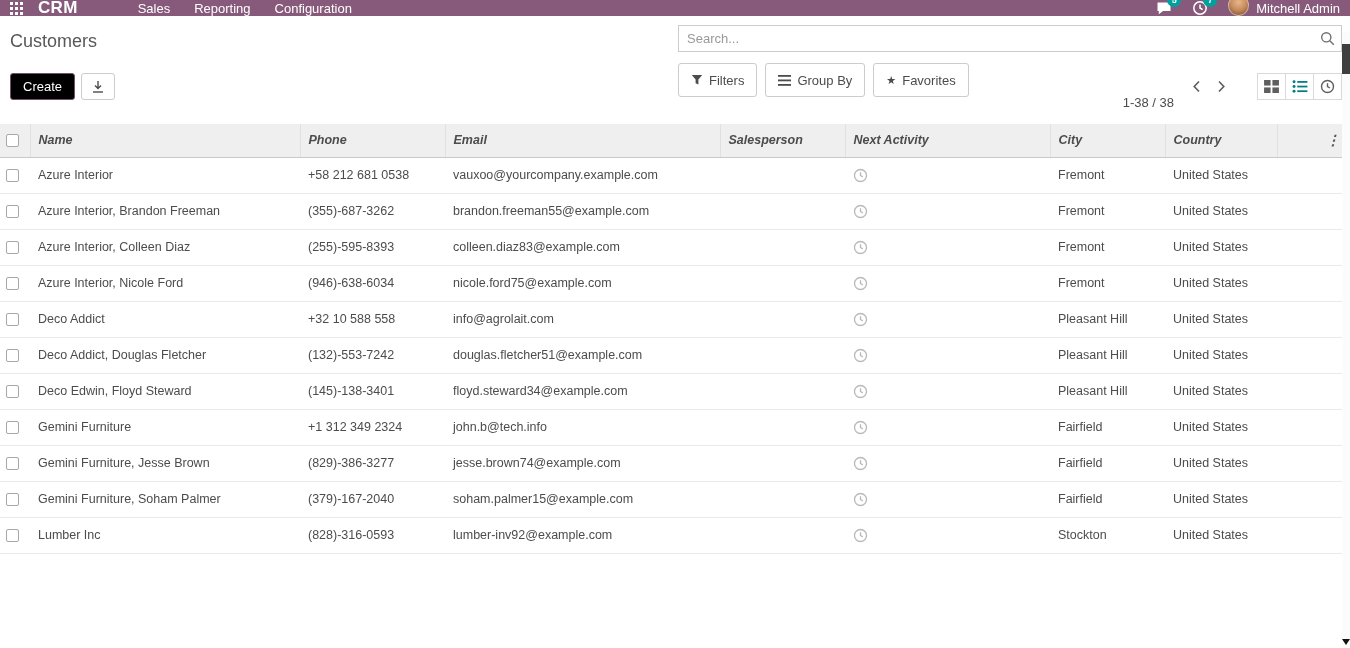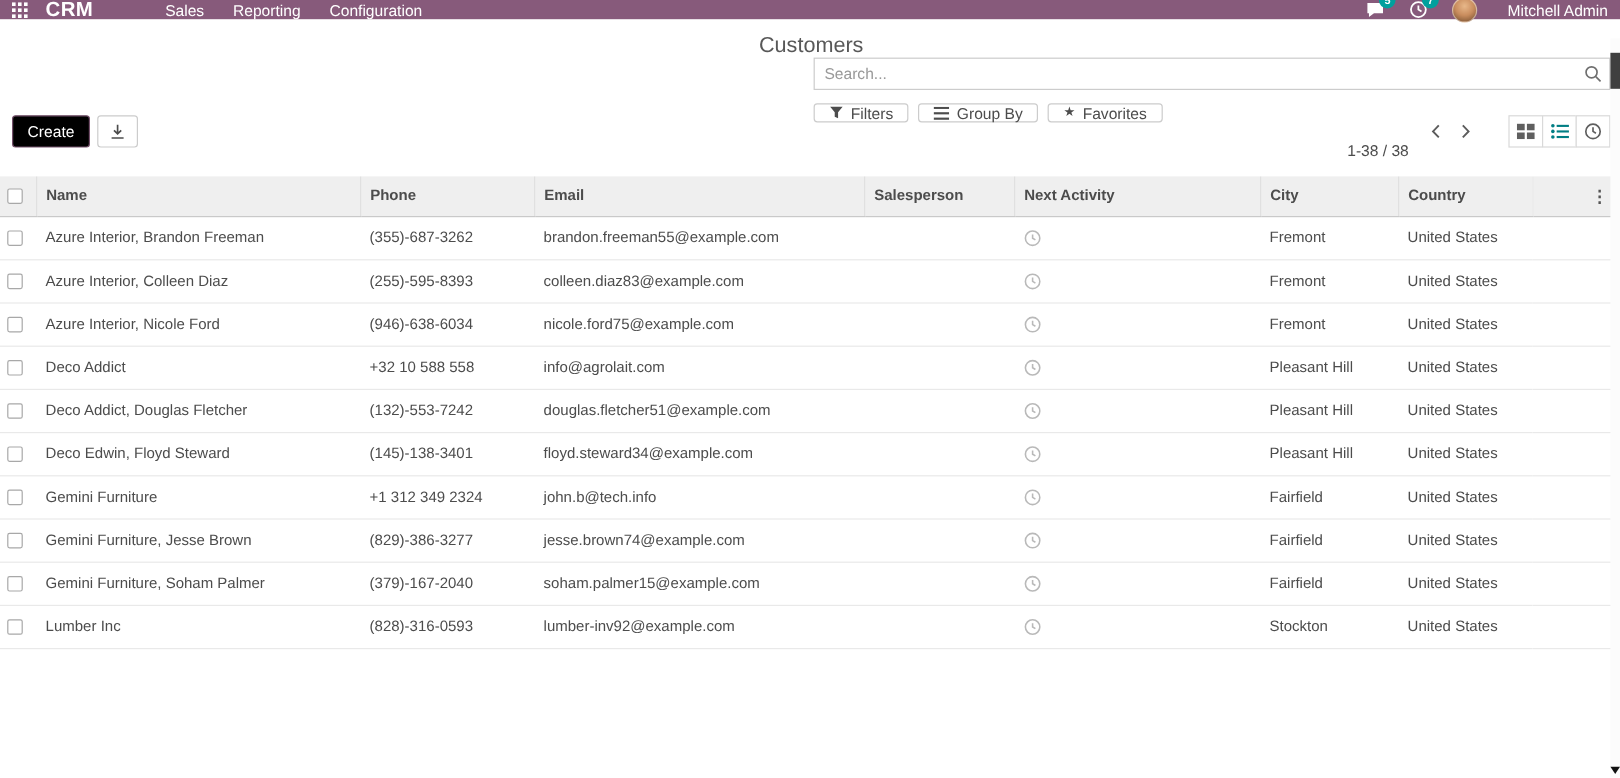--- a/index.html
+++ b/index.html
@@ -19,57 +19,57 @@
   .apps-btn { width: 32px; height: 32px; display: flex; align-items: center; justify-content: center; cursor: pointer; }
   .apps-grid { display: grid; grid-template-columns: repeat(3, 3px); grid-gap: 2px; }
   .apps-grid i { width: 3px; height: 3px; background: #fff; display: block; }
   .brand { font-size: 17px; font-weight: bold; margin: 0 48px 0 6px; letter-spacing: .3px; cursor: pointer; }
   .nav-menu { display: flex; height: 100%; }
   .nav-item { display: flex; align-items: center; padding: 0 12px; font-size: 13px; cursor: pointer; }
   .nav-right { margin-left: auto; display: flex; align-items: center; height: 100%; }
   .nav-icon-btn { position: relative; width: 36px; height: 32px; display: flex; align-items: center; justify-content: center; cursor: pointer; }
   .badge { position: absolute; top: 1px; right: 1px; background: #00A09D; color: #fff; border-radius: 8px;
            min-width: 14px; height: 14px; font-size: 9px; line-height: 14px; text-align: center; padding: 0 3px; font-weight: bold; }
-  .user-menu { display: flex; align-items: center; gap: 25px; padding: 0 10px; cursor: pointer; height: 100%; }
+  .user-menu { display: flex; align-items: flex-end; gap: 7px; padding: 0 10px; cursor: pointer; height: 100%; }
   .avatar { width: 21px; height: 21px; border-radius: 50%;
             background: radial-gradient(circle at 50% 32%, #e8b88a 0%, #c98d5e 48%, #6e4a2b 100%);
             border: 1px solid rgba(255,255,255,.45); }
   .user-name { font-size: 13px; }
 
   
   .control-panel { padding: 9px 8px 8px 10px; }
-  .cp-top { display: flex; align-items: center; flex-direction: column; }
+  .cp-top { display: flex; align-items: flex-end; }
   .breadcrumb { font-size: 18px; color: #585858; padding-top: 2px; }
   .searchbox { margin-left: auto; width: 664px; position: relative; }
   .searchbox input { width: 100%; height: 27px; border: 1px solid #ccc; padding: 4px 28px 4px 8px;
                      font-size: 13px; font-family: inherit; color: #4c4c4c; outline: none; }
   .searchbox input::placeholder { color: #999; }
   .search-icon { position: absolute; right: 7px; top: 6px; }
 
   .cp-bottom { display: flex; align-items: center; margin-top: 11px; position: relative; }
   .btn-create { background: #000000; border: 1px solid #73506a; color: #fff; font-size: 13px;
                 padding: 5px 12px; border-radius: 3px; cursor: pointer; }
   .btn-export { background: #fff; border: 1px solid #ccc; border-radius: 3px; width: 34px; height: 27px;
                 margin-left: 6px; cursor: pointer; display: flex; align-items: center; justify-content: center; }
   .cp-middle { position: absolute; left: 668px; top: 0; display: flex; gap: 8px; }
-  .btn-flat { background: #fff; border: 1px solid #ccc; border-radius: 3px; height: 16px; padding: 0 12px;
+  .btn-flat { background: #fff; border: 1px solid #ccc; border-radius: 3px; height: 34px; padding: 0 12px;
               font-size: 13px; color: #4c4c4c; cursor: pointer; display: flex; align-items: center; gap: 6px; }
   .star-glyph { font-size: 11px; color: #4c4c4c; line-height: 1; }
   .cp-right { margin-left: auto; display: flex; align-items: center; }
   .pager-text { font-size: 13px; color: #4c4c4c; margin-right: 10px; cursor: pointer; margin-top: 32px; }
   .pager-btn { background: none; border: none; cursor: pointer; padding: 4px 8px; display: flex; align-items: center; }
   .view-switcher { display: flex; margin-left: 24px; }
   .vs-btn { background: #fff; border: 1px solid #d9d9d9; width: 29px; height: 27px; display: flex;
             align-items: center; justify-content: center; cursor: pointer; margin-left: -1px; }
 
   
   .list-table { width: 100%; border-collapse: collapse; table-layout: fixed; margin-top: 6px; }
   .list-table thead th { background: #efefef; border-bottom: 1px solid #c9c9c9; border-left: 1px solid #e0e0e0;
                          font-weight: bold; text-align: left; padding: 0 8px; font-size: 12.5px; color: #4c4c4c;
-                         height: 33px; cursor: pointer; white-space: nowrap; overflow: hidden; }
+                         height: 33px; cursor: pointer; white-space: nowrap; overflow: hidden; font-style: italic; }
   .list-table thead th:first-child { border-left: none; }
   .list-table tbody td { border-bottom: 1px solid #e9e9e9; padding: 0 8px; height: 36px; vertical-align: middle;
                          font-size: 12.5px; color: #4c4c4c; white-space: nowrap; overflow: hidden; }
   .list-table tbody tr { cursor: pointer; background: #fff; }
   .cell-check, .th-check { padding: 0 0 0 6px !important; }
   .cbx { display: inline-block; width: 13px; height: 13px; border: 1px solid #a8a8a8; border-radius: 2px;
          background: #fff; vertical-align: middle; cursor: pointer; }
   .opt-cols { text-align: right !important; cursor: pointer; padding-right: 10px !important; }
   .opt-glyph { font-size: 14px; font-weight: bold; color: #555; }
   .cell-activity svg { display: block; }
@@ -229,20 +229,36 @@
       <th>Salesperson</th>
       <th>Next Activity</th>
       <th>City</th>
       <th>Country</th>
       <th class="opt-cols">
         <span class="opt-glyph">⋮</span>
       </th>
     </tr>
   </thead>
   <tbody>
+  <tr>
+    <td class="cell-check"><span class="cbx"></span></td>
+    <td>Azure Interior</td>
+    <td>+58 212 681 0538</td>
+    <td>vauxoo@yourcompany.example.com</td>
+    <td></td>
+    <td class="cell-activity">
+      <svg width="15" height="15" viewBox="0 0 16 16">
+        <circle cx="8" cy="8" r="6.4" fill="none" stroke="#b9b9b9" stroke-width="1.4"></circle>
+        <path d="M8 4.6V8l2.5 1.5" fill="none" stroke="#b9b9b9" stroke-width="1.4"></path>
+      </svg>
+    </td>
+    <td>Fremont</td>
+    <td>United States</td>
+    <td></td>
+  </tr>
 
   <tr>
     <td class="cell-check"><span class="cbx"></span></td>
     <td>Azure Interior, Brandon Freeman</td>
     <td>(355)-687-3262</td>
     <td>brandon.freeman55@example.com</td>
     <td></td>
     <td class="cell-activity">
       <svg width="15" height="15" viewBox="0 0 16 16">
         <circle cx="8" cy="8" r="6.4" fill="none" stroke="#b9b9b9" stroke-width="1.4"></circle>

